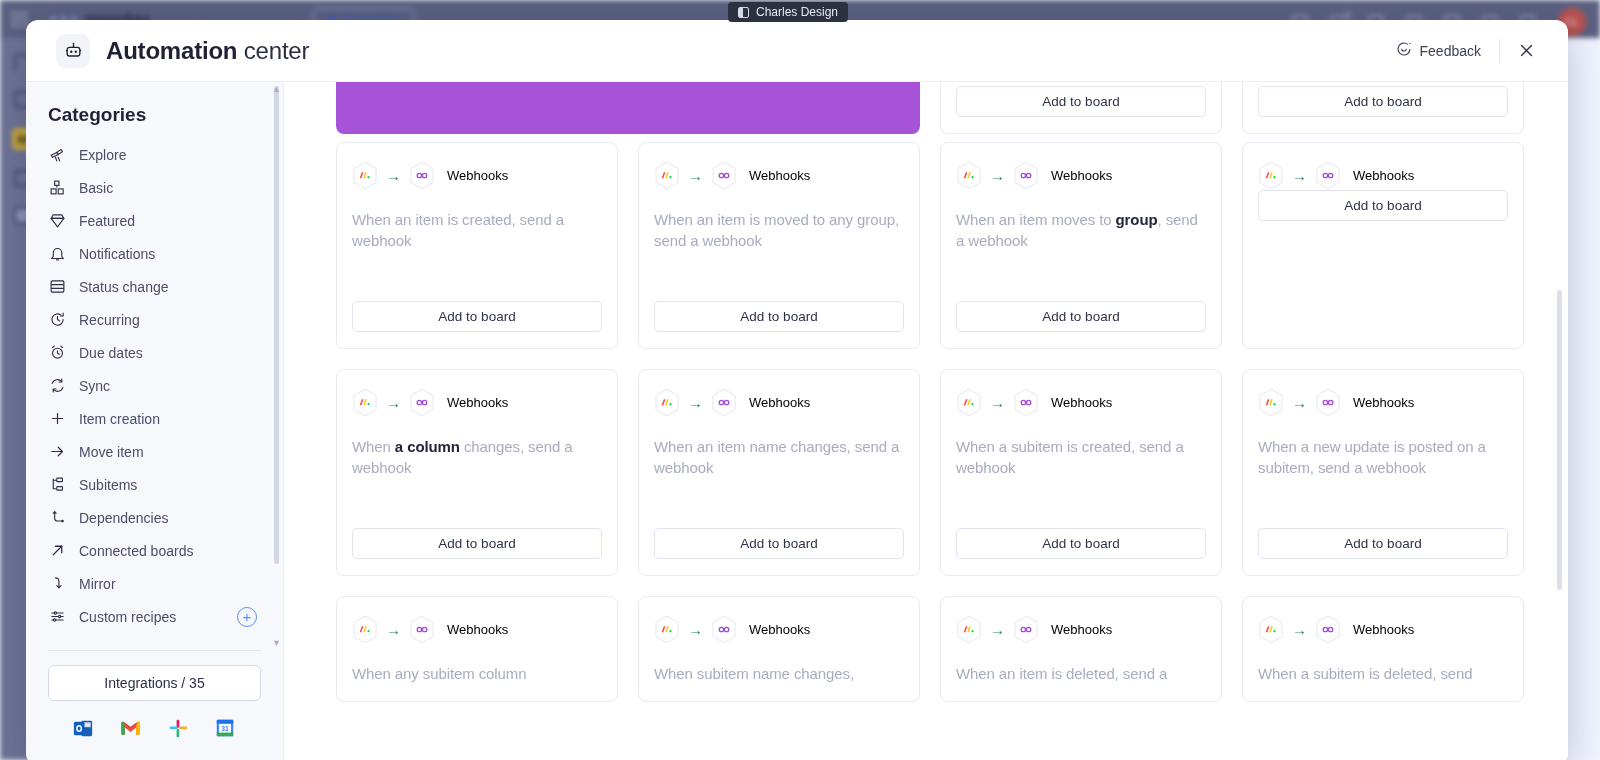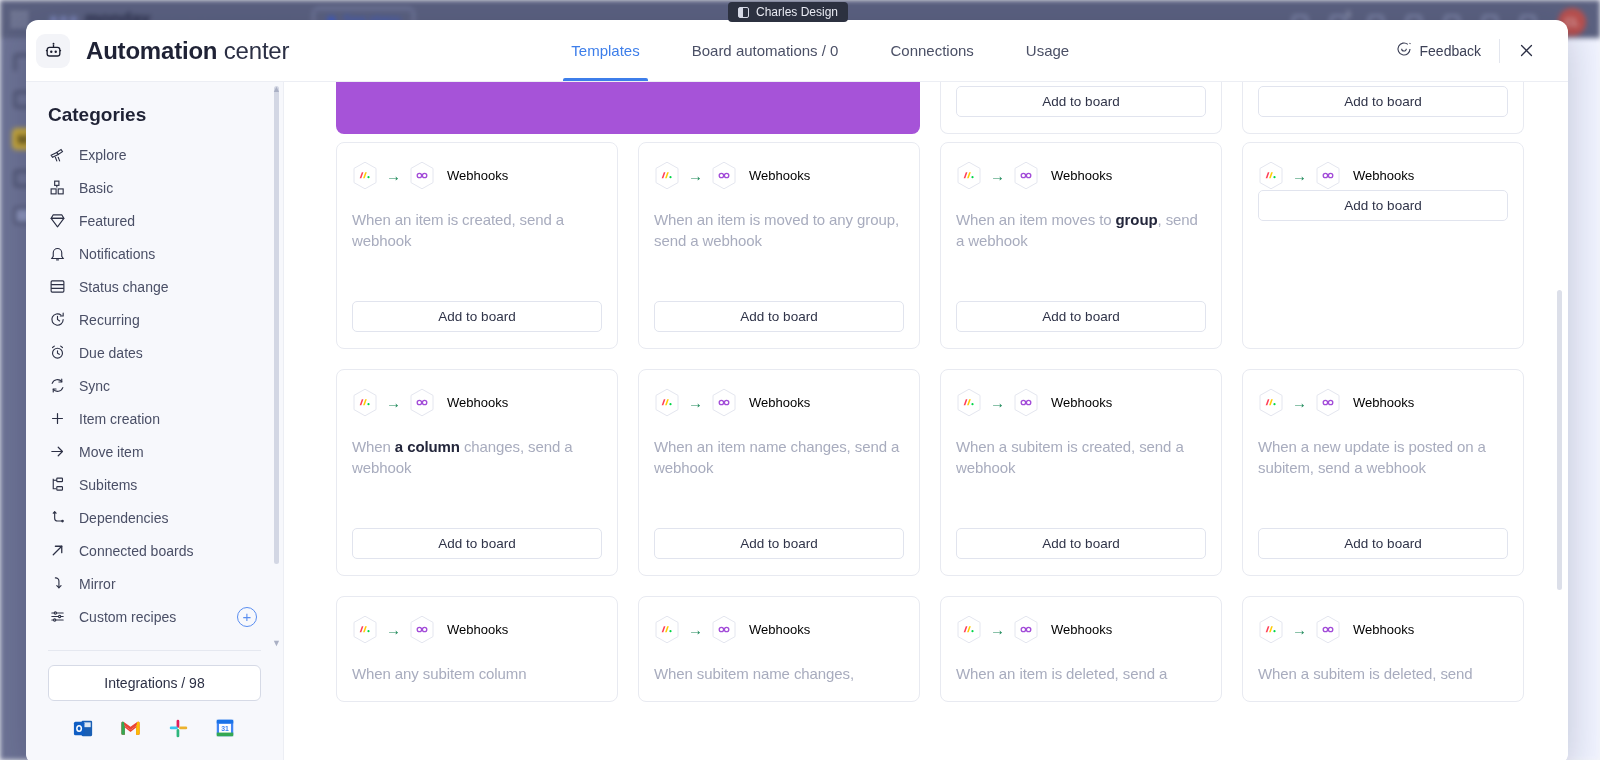--- a/index.html
+++ b/index.html
@@ -80,21 +80,21 @@
     background: #ffffff;
     border-radius: 12px;
     box-shadow: 0 10px 40px rgba(20,25,60,.22);
     overflow: hidden;
     display: flex; flex-direction: column;
   }
   .modal-header {
     height: 62px; flex: 0 0 62px;
     display: flex; align-items: center;
     border-bottom: 1px solid #eceef4;
-    padding: 0 0 0 10px;
+    padding: 0 0 0 30px;
     position: relative;
   }
   .bot-badge {
     width: 34px; height: 34px; border-radius: 9px; background: #f3f4f8;
     display: flex; align-items: center; justify-content: center;
   }
   .title { margin-left: 16px; font-size: 24px; color: #1f2235; letter-spacing: -.2px; }
   .title b { font-weight: 700; }
   .title span { font-weight: 300; color: #2b2f44; }
 
@@ -284,34 +284,20 @@
         <path d="M12 8V4.6"></path>
           <circle cx="12" cy="3.4" r="1.2" fill="#1c1f30" stroke="none"></circle>
         <path d="M4 12.2H2.4M20 12.2h1.6"></path>
       </svg>
     </div>
     <div class="title">
       <b>Automation</b>
       <span>center</span>
     </div>
 
-    <div class="tabs">
-      <div class="tab active">
-        <span>Templates</span>
-      </div>
-      <div class="tab">
-        <span>Board automations / 0</span>
-      </div>
-      <div class="tab">
-        <span>Connections</span>
-      </div>
-      <div class="tab">
-        <span>Usage</span>
-      </div>
-    </div>
 
     <div class="header-right">
       <div class="feedback">
         <span>
           <svg width="16" height="16" viewBox="0 0 24 24" fill="none" stroke="#3d4157" stroke-width="1.7">
             <path d="M21 12a9 9 0 1 1-3.2-6.9"></path>
               <path d="M20.6 4.4 21.4 3"></path>
             <path d="M8.5 11.5a3.5 3.5 0 0 0 7 0"></path>
           </svg>
         </span>
@@ -480,21 +466,21 @@
 
         <div class="side-track">
           <div class="side-thumb"></div>
         </div>
         <div class="side-arrow" style="top:2px">▲</div>
         <div class="side-arrow" style="bottom:2px">▼</div>
       </div>
 
       <div class="side-foot">
         <div class="side-sep"></div>
-        <button class="integrations-btn">Integrations / 98</button>
+        <button class="integrations-btn">Integrations / 35</button>
         <div class="int-icons">
           <span class="int-ic">
             <svg width="23" height="23" viewBox="0 0 24 24">
               <rect x="10" y="4" width="11" height="16" rx="1.2" fill="#1a5fb4"></rect>
               <rect x="11.5" y="5.6" width="8" height="5" fill="#fff" opacity=".85"></rect>
               <rect x="2" y="5" width="11" height="14" rx="1.6" fill="#0f5ec4"></rect>
               <ellipse cx="7.4" cy="12" rx="3.1" ry="3.7" fill="#fff"></ellipse>
               <ellipse cx="7.4" cy="12" rx="1.5" ry="2" fill="#0f5ec4"></ellipse>
             </svg>
           </span>

